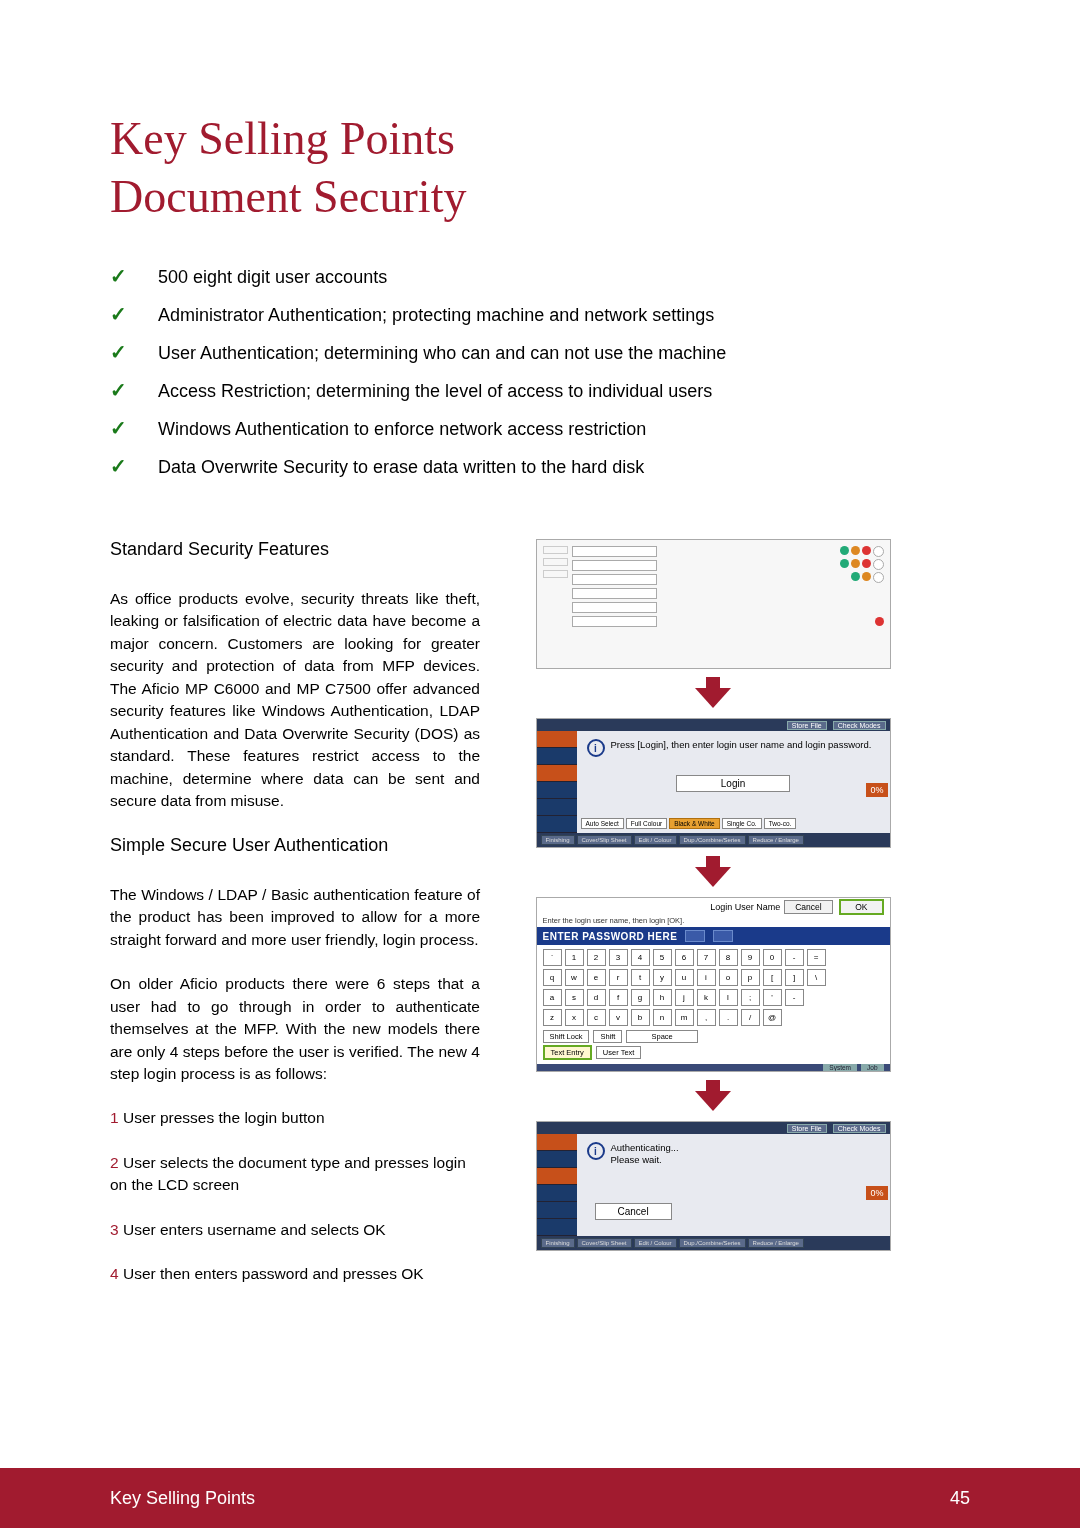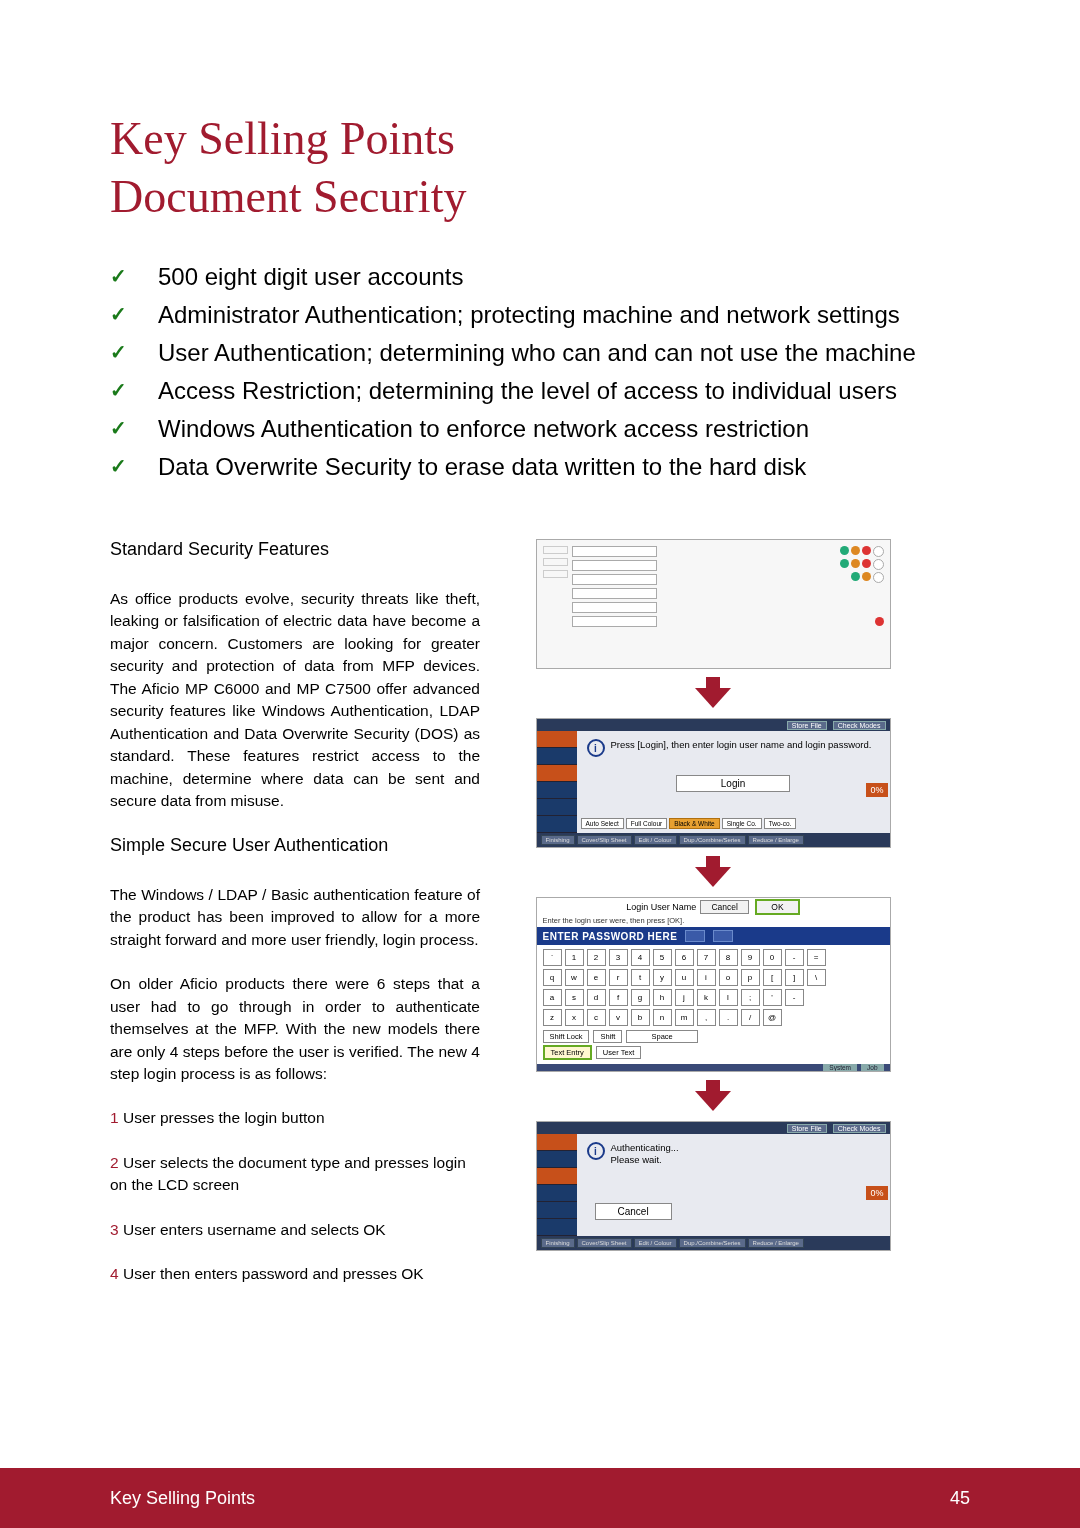--- a/index.html
+++ b/index.html
@@ -33,21 +33,21 @@
     margin: 0 0 14px 0;
   }
   .checklist .tick {
     width: 48px;
     color: #1a7a1a;
     font-size: 20px;
     line-height: 22px;
     font-weight: bold;
   }
   .checklist .txt {
-    font-size: 24px;
+    font-size: 18px;
     color: #000;
     line-height: 24px;
   }
   .columns {
     display: flex;
     gap: 48px;
   }
   .col-left {
     width: 370px;
     font-size: 15.5px;
@@ -279,21 +279,21 @@
   }
 
   
   .s3 {
     display: flex;
     flex-direction: column;
     background: #fff;
   }
   .s3-top {
     display: flex;
-    justify-content: center;
+    justify-content: flex-end;
     align-items: center;
     padding: 4px 6px;
     font-size: 9px;
     color: #000;
   }
   .s3-top .btn {
     border: 1px solid #888;
     background: #f2f2f2;
     padding: 1px 10px;
     font-size: 8.5px;
@@ -557,21 +557,21 @@
         </div>
 
       <div class="screen s3" style="height:175px">
         <div class="s3-top">
           <span>Login User Name</span>
           <span>
             <span class="btn">Cancel</span>
             <span class="btn ok">OK</span>
           </span>
         </div>
-        <div class="s3-hint">Enter the login user were, then press [OK].</div>
+        <div class="s3-hint">Enter the login user name, then login [OK].</div>
         <div class="s3-pwbar">
           <span>ENTER PASSWORD HERE</span>
           <span class="mini"></span>
           <span class="mini"></span>
         </div>
         <div class="s3-kb">
           <div class="kbrow">
               <span class="key">`</span>
               <span class="key">1</span>
               <span class="key">2</span>

